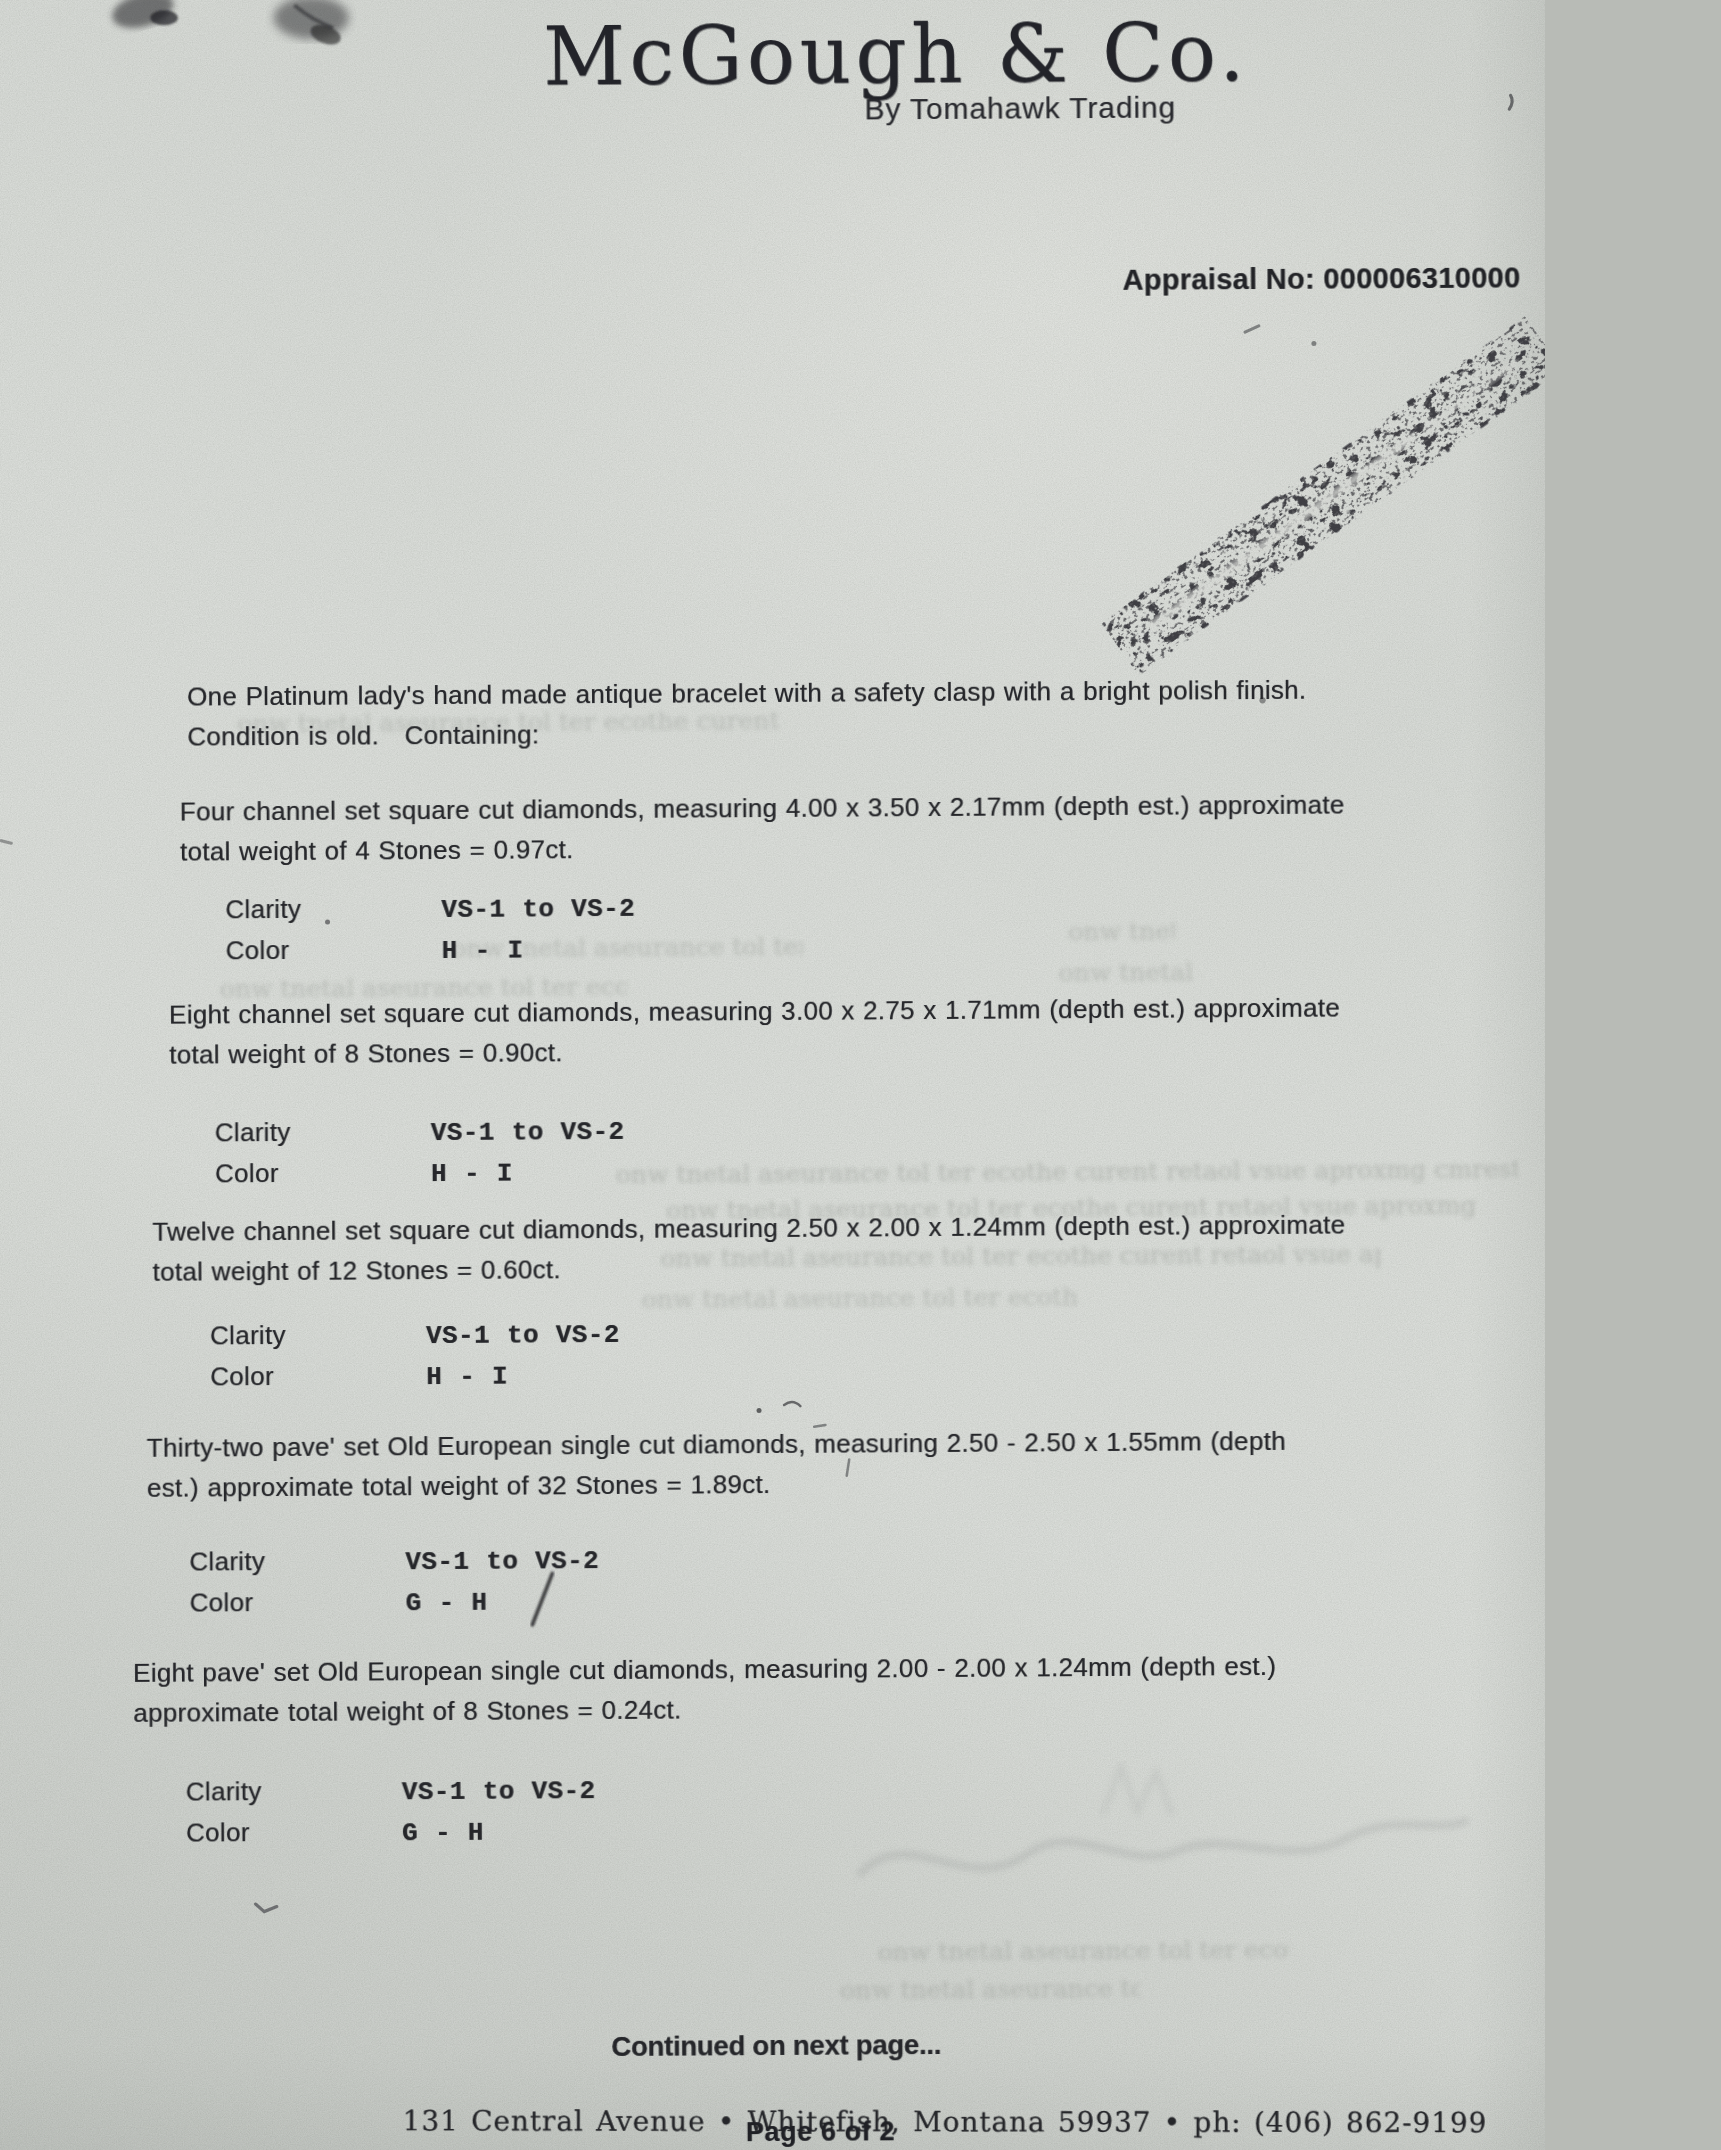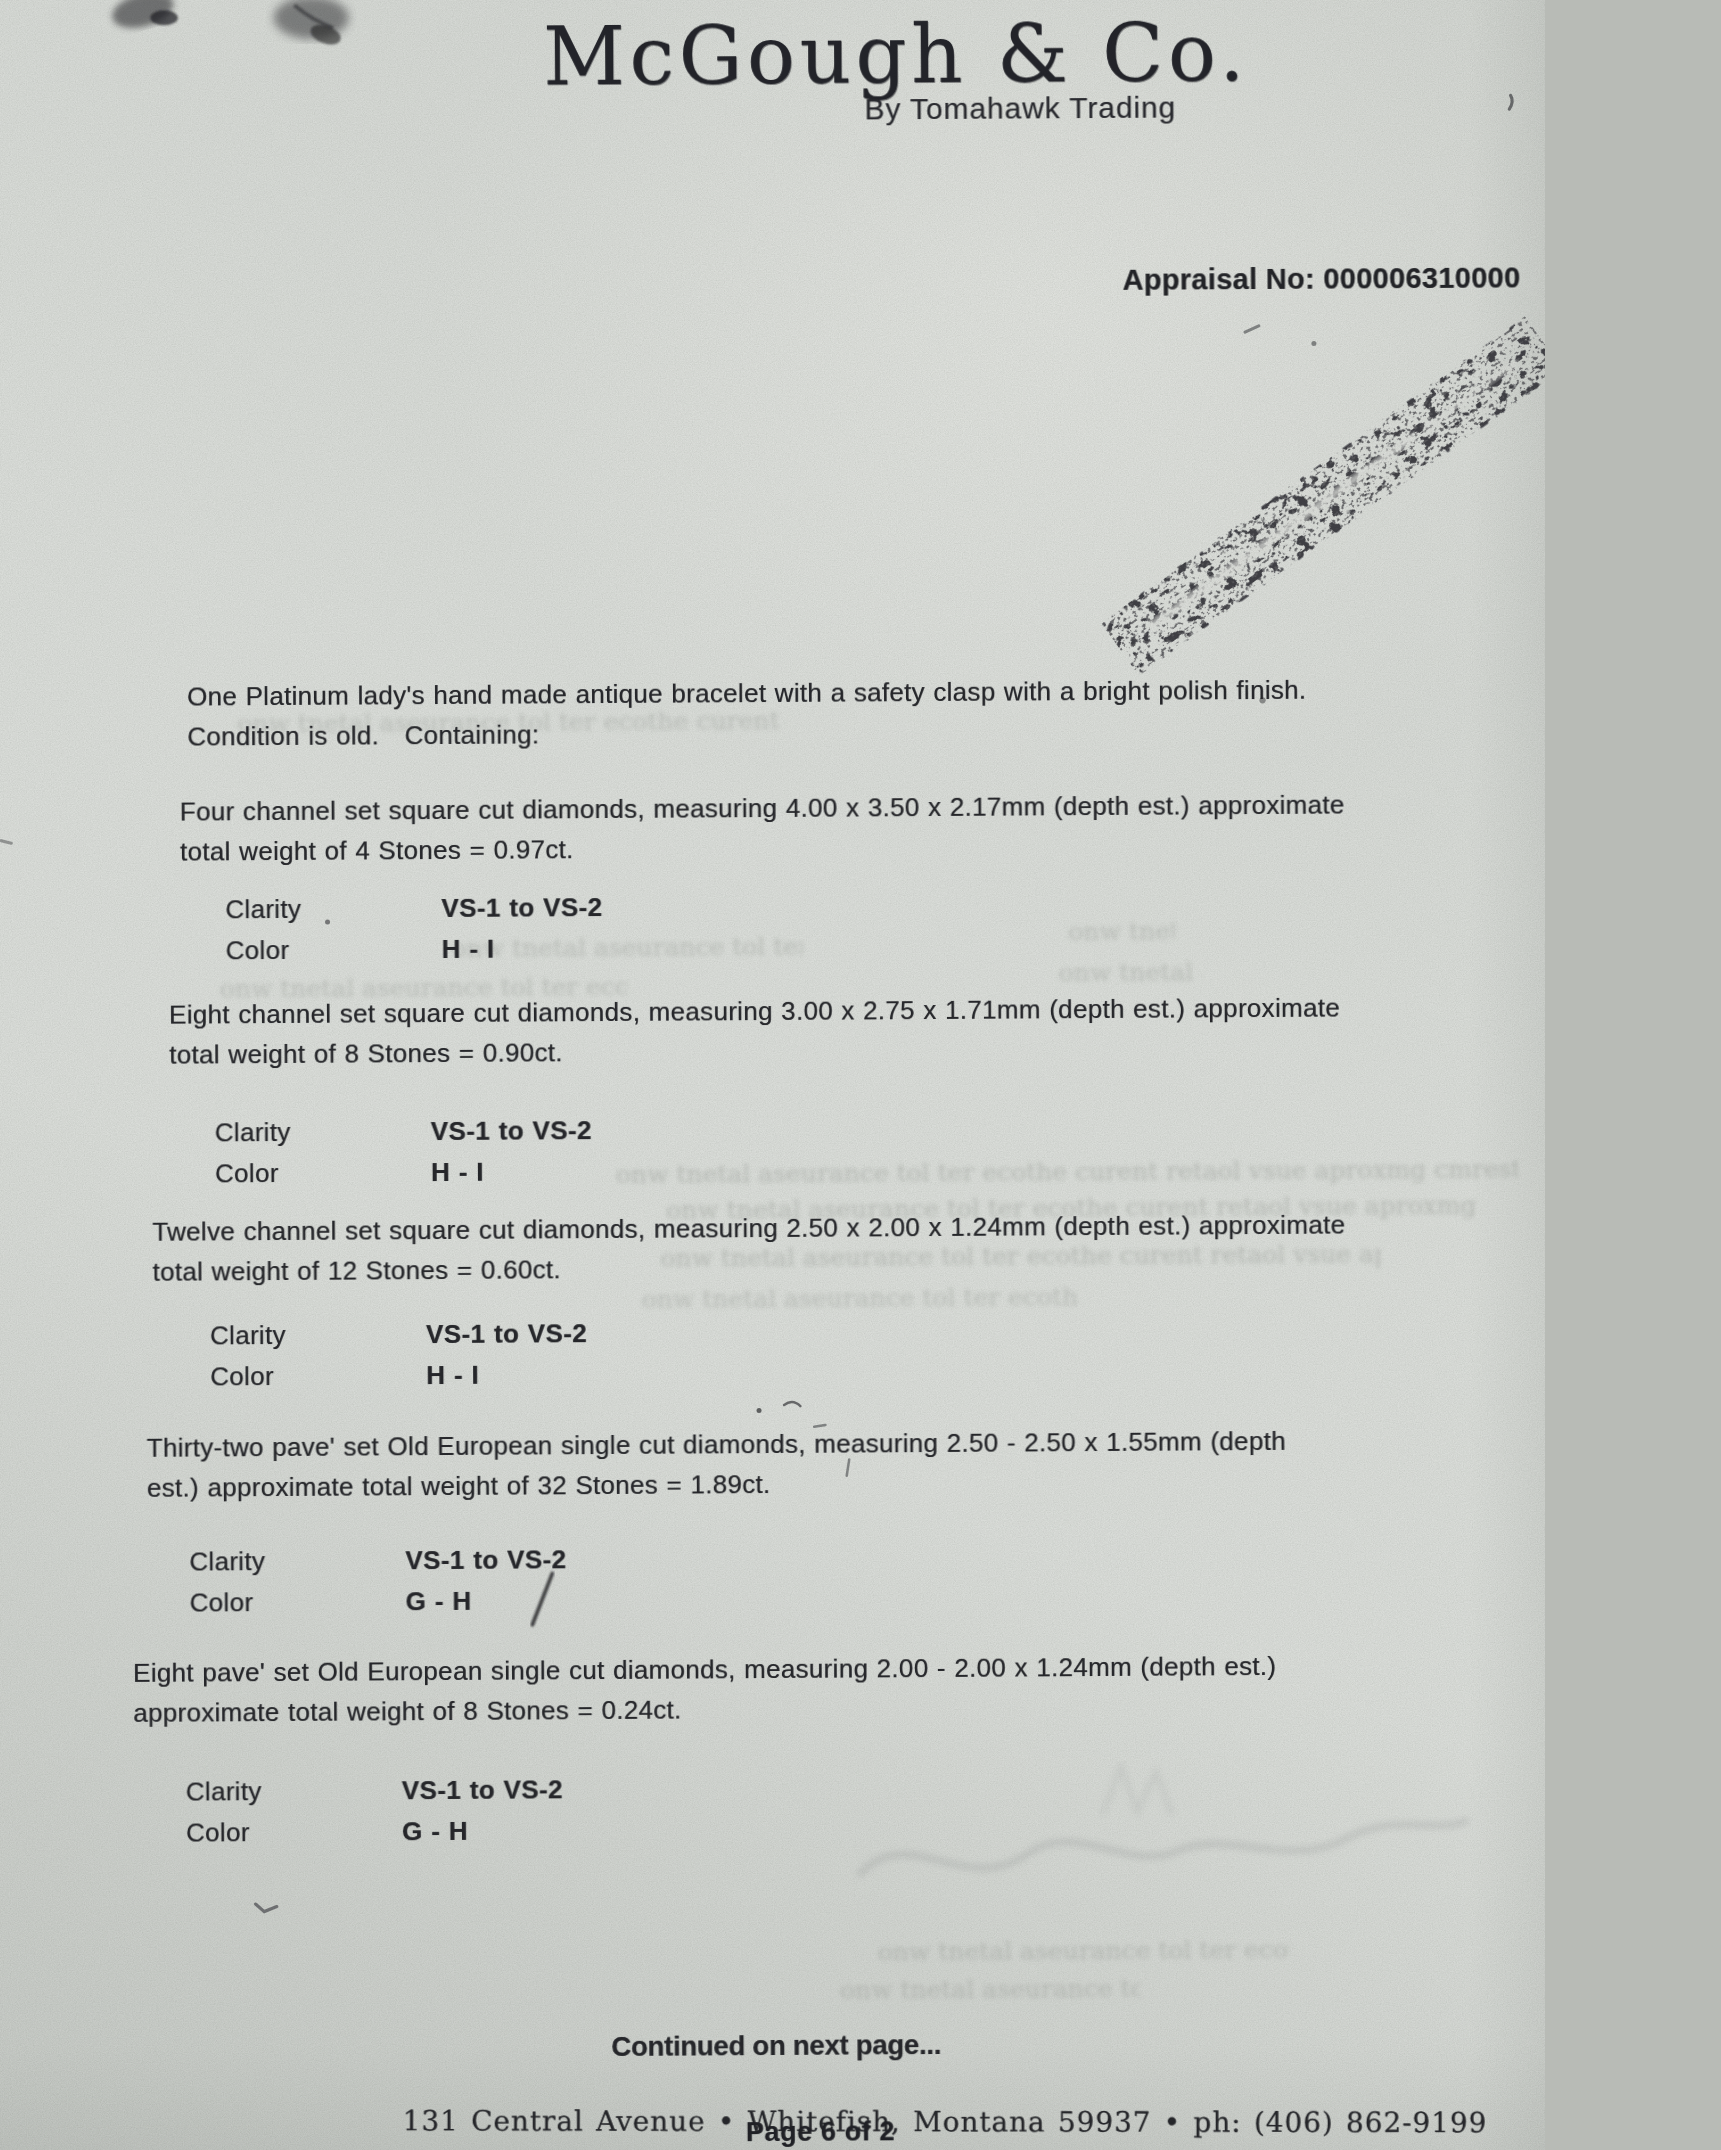--- a/index.html
+++ b/index.html
@@ -21,21 +21,21 @@
   .logo-name{font-family:"DejaVu Serif", serif;font-size:80px;letter-spacing:4.4px;color:#23242a;
     text-shadow:0.6px 0.6px 0.6px rgba(30,30,36,.5);}
   .logo-tagline{font-size:30px;letter-spacing:0.9px;color:#2a2b30;text-shadow:0.4px 0.3px 0.5px rgba(40,40,46,.45);}
   .appraisal{font-size:29px;font-weight:bold;letter-spacing:0.3px;color:#232428;text-shadow:0.4px 0.3px 0.4px rgba(30,30,35,.5);}
   
   .body-text{font-size:26px;letter-spacing:0.3px;word-spacing:0.9px;color:#26272b;
     text-shadow:0.5px 0.3px 0.4px rgba(32,33,38,.55);}
   .para .line{height:40px;}
   .spec-row{height:41px;white-space:pre;}
   .spec-label{display:inline-block;width:216px;}
-  .spec-value{font-weight:bold;letter-spacing:0.4px;}
+  .spec-value{font-weight:bold;letter-spacing:0.4px;font-family:Liberation Mono, monospace;}
   
   .continued{font-size:27.6px;font-weight:bold;letter-spacing:-0.3px;color:#26272b;text-shadow:0.4px 0.3px 0.4px rgba(32,33,38,.55);}
   .address{font-family:"DejaVu Serif", serif;font-size:28px;letter-spacing:0.9px;word-spacing:2.5px;color:#26272b;
     transform:rotate(0.45deg);transform-origin:0 0;text-shadow:0.4px 0.3px 0.4px rgba(32,33,38,.5);white-space:pre;}
   .pagenum{font-size:27px;font-weight:bold;letter-spacing:0.6px;color:#202126;text-shadow:0.4px 0.3px 0.5px rgba(30,30,35,.6);}
   
   .bleed{position:absolute;font-family:"DejaVu Serif", serif;font-size:25px;color:#767b74;
     filter:blur(2px);opacity:.30;white-space:nowrap;overflow:hidden;height:33px;}
   .bleed.strong{opacity:.34;}
   .artifact-layer,.noise-layer{position:absolute;inset:0;pointer-events:none;}

